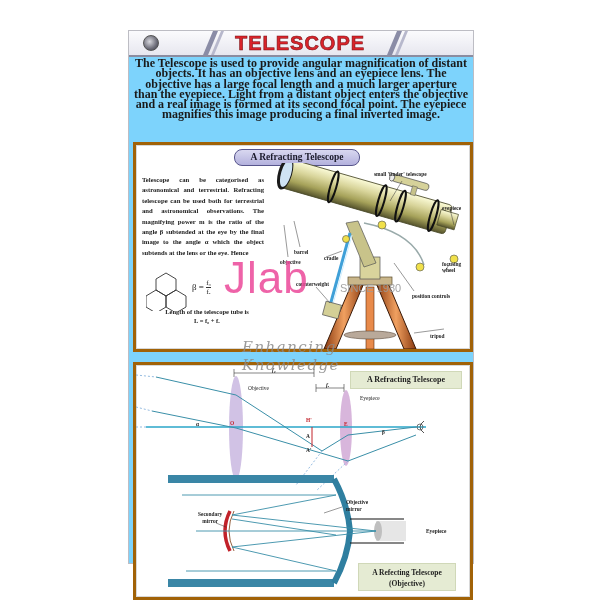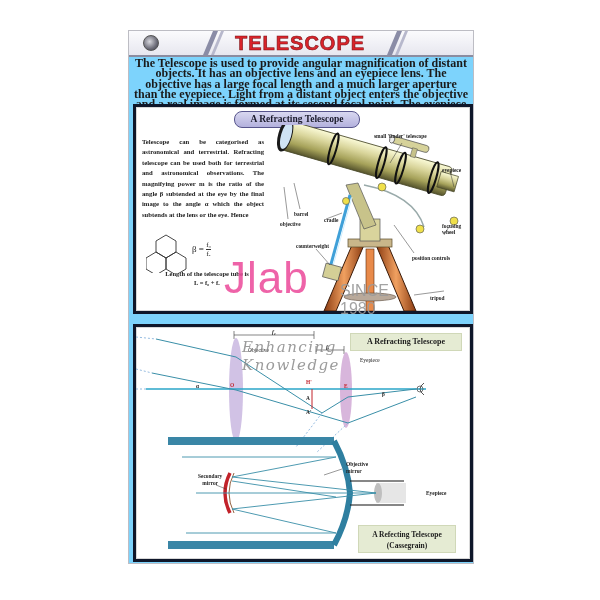--- a/index.html
+++ b/index.html
@@ -3,32 +3,32 @@
 <meta charset="utf-8">
 <style>
   html,body{margin:0;padding:0;background:#ffffff;}
   body{width:600px;height:600px;position:relative;overflow:hidden;font-family:"Liberation Serif","DejaVu Serif",serif;}
   .chart{position:absolute;left:128px;top:30px;width:344px;height:532px;background:#7dd3fc;border:1px solid #bdbdc4;}
   .header{position:absolute;left:0;top:0;width:344px;height:24px;background:linear-gradient(#fbfbfd,#e7e7ef);border-bottom:2px solid #8b8ca0;}
   .logo{position:absolute;left:14px;top:4px;width:14px;height:14px;border-radius:50%;background:radial-gradient(circle at 40% 40%,#d8d8de,#6c6c78 60%,#3b3b46);border:1px solid #555;}
   .slash{position:absolute;top:0;height:24px;}
   .title{position:absolute;left:96px;top:0;width:150px;text-align:center;font-family:"Liberation Sans","DejaVu Sans",sans-serif;font-weight:bold;font-size:20px;line-height:24px;color:#d8232a;letter-spacing:1px;-webkit-text-stroke:0.6px #7a0e12;}
   .intro{position:absolute;left:4px;top:27px;width:336px;font-size:12px;line-height:10.3px;text-align:center;font-weight:bold;color:#1a1a1a;}
-  .panel{position:absolute;left:4px;width:334px;background:#ffffff;border:3px solid #0f172a;box-shadow:inset 0 0 0 1px #d8d8d8;}
+  .panel{position:absolute;left:4px;width:334px;background:#ffffff;border:3px solid #a16207;box-shadow:inset 0 0 0 1px #d8d8d8;margin-top:38px;}
   .p1{top:73px;height:204px;}
   .p2{top:293px;height:232px;}
   .pill{position:absolute;left:98px;top:4px;width:124px;height:15px;border-radius:8px;background:linear-gradient(#d9d8f0,#b3b1dd);border:1.5px solid #57558c;text-align:center;font-weight:bold;font-size:9.5px;line-height:15px;color:#1a1a2a;}
   .desc{position:absolute;left:6px;top:30px;width:122px;font-size:6.7px;line-height:10.4px;font-weight:bold;text-align:justify;color:#222;}
   .formula{position:absolute;font-size:9px;color:#222;}
   .lenline{position:absolute;left:16px;top:162px;width:110px;text-align:center;font-size:6.5px;font-weight:bold;color:#222;line-height:9px;}
   .lbl{position:absolute;font-size:5.4px;font-weight:bold;color:#222;white-space:nowrap;}
   .greenbox{position:absolute;background:#e5ebd3;border:1px solid #d0d8b8;font-weight:bold;color:#1d1d1d;text-align:center;}
   .watermark{position:absolute;left:224px;top:258px;width:190px;height:60px;pointer-events:none;}
   .wm-jlab{position:absolute;left:0;top:-2px;font-family:"Liberation Sans","DejaVu Sans",sans-serif;font-size:44px;line-height:44px;color:#ec4899;opacity:.85;letter-spacing:1px;font-weight:normal;}
-  .wm-since{position:absolute;left:116px;top:24px;font-family:"Liberation Sans","DejaVu Sans",sans-serif;font-size:16px;color:#9a9a9a;opacity:.9;}
+  .wm-since{position:absolute;left:116px;top:24px;font-family:"Liberation Sans","DejaVu Sans",sans-serif;font-size:11px;color:#9a9a9a;opacity:.9;}
   .wm-enh{position:absolute;left:18px;top:40px;font-family:"DejaVu Serif",serif;font-style:italic;font-size:15px;color:#8a8a8a;opacity:.85;letter-spacing:1.5px;margin-top:40px;}
 </style>
 </head>
 <body>
 
 <div class="chart">
 
   <div class="header">
     <div class="logo"></div>
     <svg class="slash" style="left:60px" width="40" height="24">
@@ -218,21 +218,21 @@
       <div>mirror</div>
     </div>
     <div class="lbl" style="left:210px;top:134px;line-height:7px;">
       <div>Objective</div>
       <div>mirror</div>
     </div>
     <div class="lbl" style="left:290px;top:163px;">Eyepiece</div>
 
     <div class="greenbox" style="left:222px;top:198px;width:98px;height:28px;font-size:7.5px;line-height:11px;padding-top:3px;box-sizing:border-box;text-align:center;">
       <div>A Refecting Telescope</div>
-      <div>(Cassegrain)</div>
+      <div>(Objective)</div>
     </div>
   </div>
 </div>
 
 <div class="watermark">
   <div class="wm-jlab">Jlab</div>
   <div class="wm-since">SINCE 1980</div>
   <div class="wm-enh">Enhancing Knowledge</div>
 </div>
 

